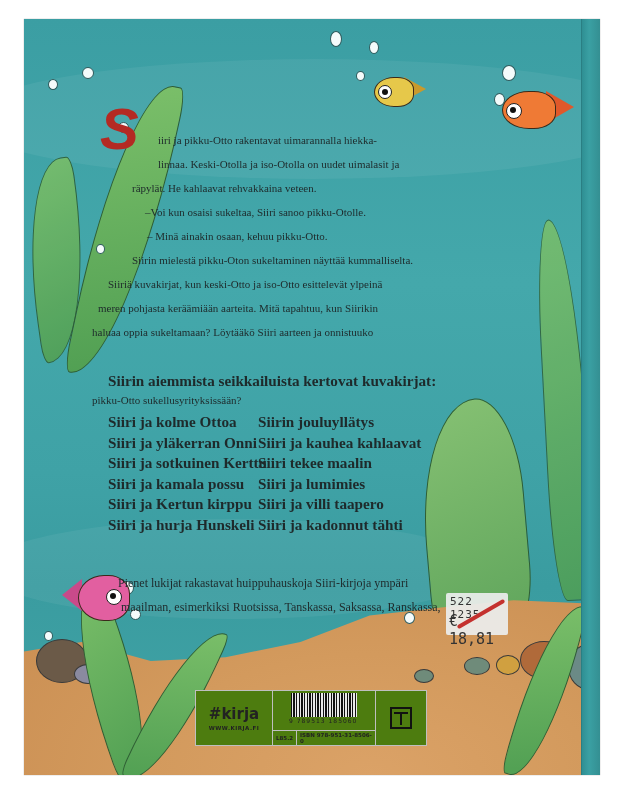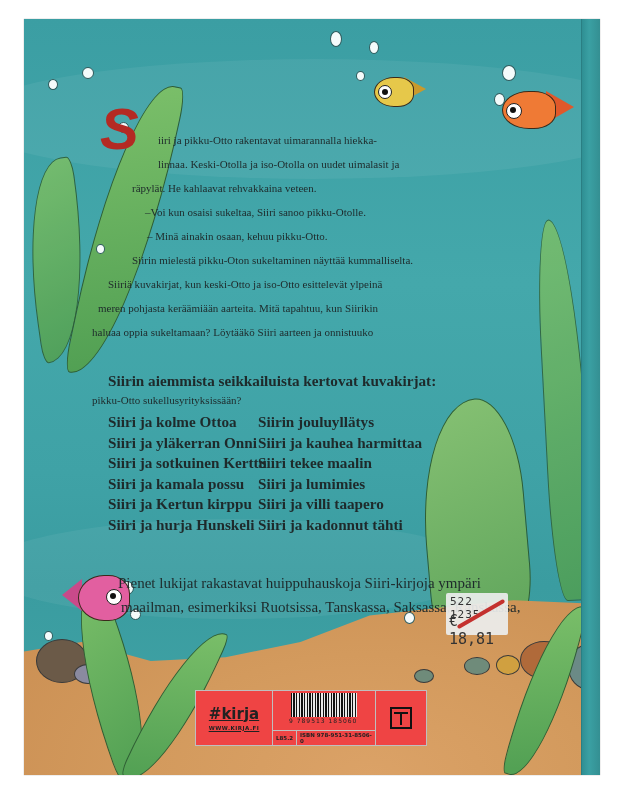--- a/index.html
+++ b/index.html
@@ -50,34 +50,34 @@
     .fish .eye { position: absolute; width: 12px; height: 12px; border-radius: 50%; background: #fff; border: 1.5px solid #222; }
     .fish .eye::after { content: ""; position: absolute; left: 3px; top: 3px; width: 6px; height: 6px; border-radius: 50%; background: #111; }
     .text { position: absolute; color: #1e2a2b; font-size: 11px; line-height: 24.3px; }
     .dropcap {
       position: absolute; left: 100px; top: 104px; font-size: 58px; line-height: 50px;
       color: #b42a23; font-weight: bold; font-family: "Liberation Sans", sans-serif; font-style: italic;
     }
     .list-heading { position: absolute; left: 108px; top: 353px; font-size: 15.2px; color: #1e2a2b; font-weight: bold; }
     .books { position: absolute; left: 108px; top: 396px; display: grid; grid-template-columns: 150px 190px; row-gap: 1px; }
     .books span { font-size: 15.2px; line-height: 19.6px; color: #1e2a2b; font-weight: bold; white-space: nowrap; }
-    .outro { position: absolute; left: 118px; top: 571px; font-size: 15px; line-height: 24.3px; color: #1e2a2b; }
+    .outro { position: absolute; left: 118px; top: 571px; font-size: 12px; line-height: 24.3px; color: #1e2a2b; }
     .outro p { margin: 0; white-space: nowrap; }
     .sticker {
       position: absolute; left: 446px; top: 593px; width: 62px; height: 42px;
       background: rgba(235,238,238,0.92); border-radius: 2px;
       font-family: "DejaVu Sans Mono", monospace; color: #333; font-size: 11px;
     }
     .sticker .code { position: absolute; left: 4px; top: 2px; letter-spacing: 1px; }
     .sticker .price { position: absolute; left: 3px; top: 19px; font-size: 15px; }
     .sticker .slash { position: absolute; left: 8px; top: 19px; width: 54px; height: 4px; background: #c4312e; transform: rotate(-30deg); border-radius: 2px; }
     .barcode-panel {
       position: absolute; left: 195px; top: 690px; width: 230px; height: 54px;
-      background: #ef4444; border: 1px solid #bfbfbf; display: flex;
-      font-family: "DejaVu Sans", sans-serif; color: #222; text-decoration: underline;
+      background: #4d7c0f; border: 1px solid #bfbfbf; display: flex;
+      font-family: "DejaVu Sans", sans-serif; color: #222;
     }
     .bp-logo { width: 76px; border-right: 1px solid #bfbfbf; display: flex; flex-direction: column; align-items: center; justify-content: center; }
     .bp-logo .brand { font-size: 15px; font-weight: bold; line-height: 16px; }
     .bp-logo .url { font-size: 5.5px; font-weight: bold; letter-spacing: .5px; margin-top: 3px; }
     .bp-code { width: 102px; border-right: 1px solid #bfbfbf; position: relative; }
     .bars { position: absolute; left: 18px; top: 2px; width: 66px; height: 24px; background: repeating-linear-gradient(90deg, #111 0 1px, #e9e9e9 1px 2px, #111 2px 4px, #e9e9e9 4px 5px, #111 5px 6px, #e9e9e9 6px 8px); }
     .bp-code .digits { position: absolute; left: 16px; top: 26px; font-size: 6px; letter-spacing: 1px; }
     .bp-code .meta { position: absolute; left: 0; bottom: 0; width: 100%; height: 14px; border-top: 1px solid #bfbfbf; display: flex; font-size: 5.5px; font-weight: bold; }
     .bp-code .meta span { display: flex; align-items: center; padding: 0 3px; }
     .bp-code .meta .cls { border-right: 1px solid #bfbfbf; }
@@ -158,21 +158,21 @@
 <div class="text" style="left:98px;top:296px;text-align:center;">meren pohjasta keräämiään aarteita. Mitä tapahtuu, kun Siirikin</div>
 <div class="text" style="left:92px;top:310px;transform:translateY(10px);">haluaa oppia sukeltamaan? Löytääkö Siiri aarteen ja onnistuuko</div>
 <div class="text" style="left:92px;top:344px;margin-top:44px;">pikku-Otto sukellusyrityksissään?</div>
 
 <div class="list-heading" style="top:372px;">Siirin aiemmista seikkailuista kertovat kuvakirjat:</div>
 
 <div class="books" style="top:412px;">
   <span>Siiri ja kolme Ottoa</span>
   <span>Siirin jouluyllätys</span>
   <span>Siiri ja yläkerran Onni</span>
-  <span>Siiri ja kauhea harmittaa</span>
+  <span>Siiri ja kauhea kahlaavat</span>
   <span>Siiri ja sotkuinen Kerttu</span>
   <span>Siiri tekee maalin</span>
   <span>Siiri ja kamala possu</span>
   <span>Siiri ja lumimies</span>
   <span>Siiri ja Kertun kirppu</span>
   <span>Siiri ja villi taapero</span>
   <span>Siiri ja hurja Hunskeli</span>
   <span>Siiri ja kadonnut tähti</span>
 </div>
 

